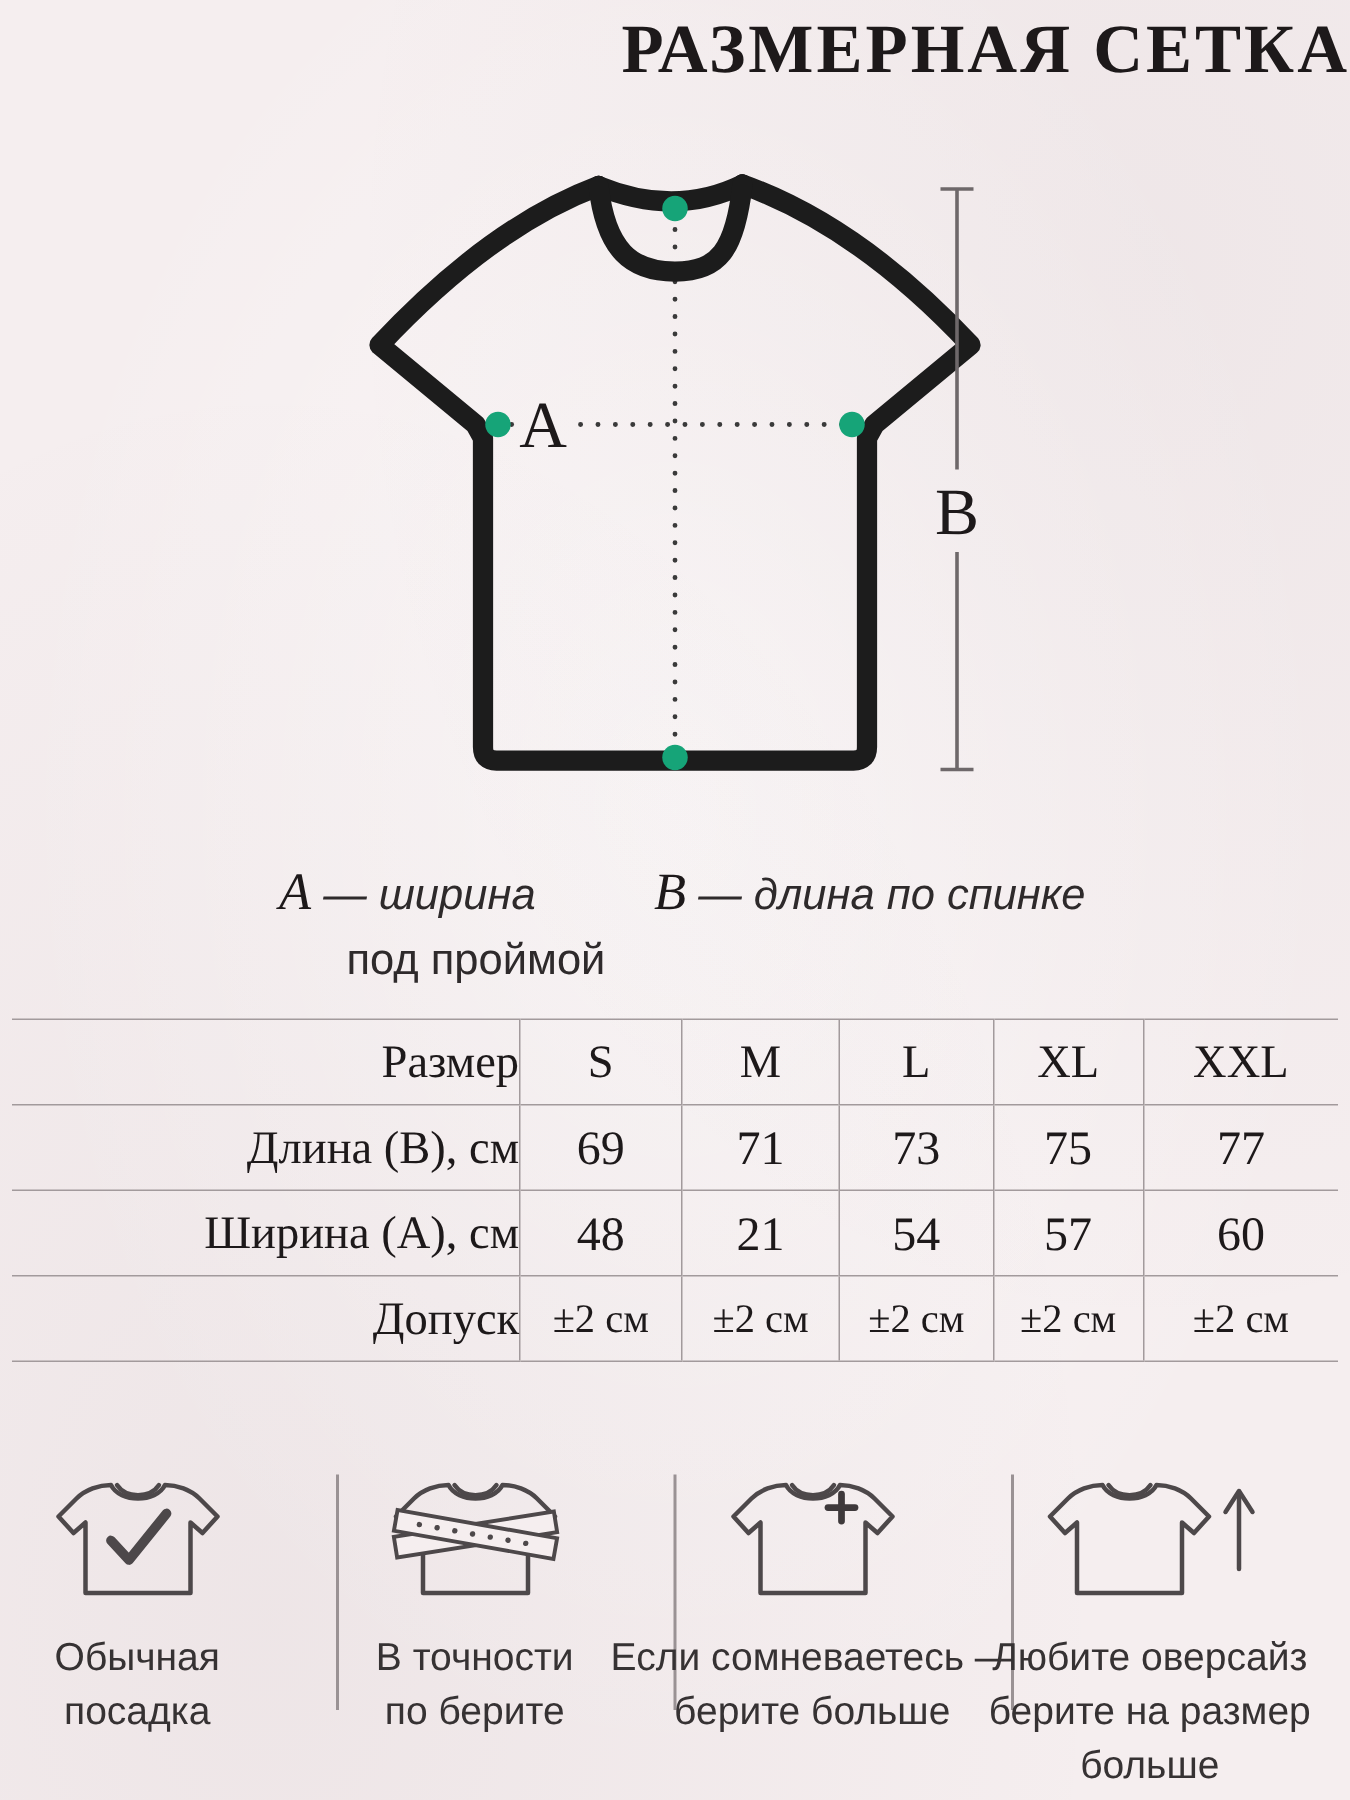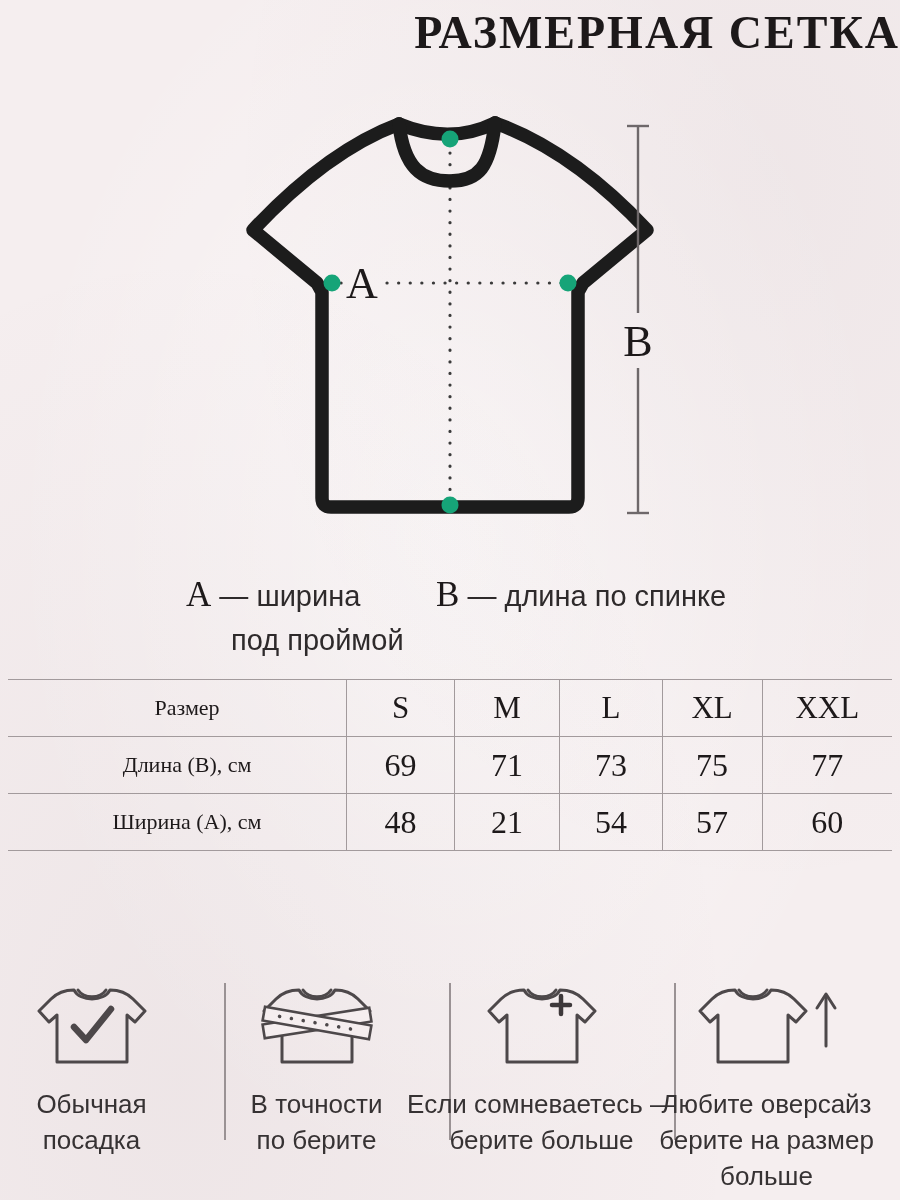--- a/index.html
+++ b/index.html
@@ -26,39 +26,39 @@
   }
 
   
   #diagram{position:absolute;top:95px;left:0;width:900px;height:440px;}
 
   
   #legend{position:absolute;top:575px;left:0;width:900px;height:85px;}
   .legend-item{position:absolute;top:0;}
   #legend-a{left:186px;}
   #legend-b{left:436px;}
-  .legend-line1{font-size:29px;color:#2e2a2b;white-space:nowrap;}
+  .legend-line1{font-size:29px;color:#2e2a2b;white-space:nowrap;font-style:italic;}
   .legend-letter{font-family:"Liberation Serif", serif;font-size:35px;color:#1d191a;}
   .legend-line2{font-size:29px;color:#2e2a2b;margin-top:9px;margin-left:45px;white-space:nowrap;}
 
   
   #size-table{
     position:absolute;top:679px;left:8px;width:884px;
     border-collapse:collapse;table-layout:fixed;
   }
   #size-table td,#size-table th{
     height:56px;padding:0;
     border-top:1.5px solid #a29a9c;
     font-family:"Liberation Serif", serif;
     font-weight:normal;
     color:#1d191a;
     text-align:center;vertical-align:middle;
   }
   #size-table tr:last-child td{border-bottom:1.5px solid #a29a9c;}
-  #size-table .lbl{text-align:center;padding-left:20px;font-size:22px;}
+  #size-table .lbl{text-align:right;padding-left:20px;font-size:31px;}
   #size-table .val{border-left:1.5px solid #a29a9c;font-size:32px;}
   #size-table .hdr{font-size:31px;}
   #size-table tr.tolerance .val{font-size:27px;}
 
   
   #footer{position:absolute;top:958px;left:0;width:900px;height:230px;}
   .footer-divider{position:absolute;top:25px;width:1.5px;height:157px;background:#9a9294;}
   .footer-item{
     position:absolute;top:12px;width:183px;height:230px;
     display:flex;flex-direction:column;align-items:center;
@@ -145,20 +145,28 @@
       <td class="val">77</td>
     </tr>
     <tr>
       <td class="lbl">Ширина (А), см</td>
       <td class="val">48</td>
       <td class="val">21</td>
       <td class="val">54</td>
       <td class="val">57</td>
       <td class="val">60</td>
     </tr>
+    <tr class="tolerance">
+      <td class="lbl">Допуск</td>
+      <td class="val">±2 см</td>
+      <td class="val">±2 см</td>
+      <td class="val">±2 см</td>
+      <td class="val">±2 см</td>
+      <td class="val">±2 см</td>
+    </tr>
   </tbody>
     </table>
 
   <div id="footer">
     <div class="footer-divider" style="left:224px"></div>
     <div class="footer-divider" style="left:449px"></div>
     <div class="footer-divider" style="left:674px"></div>
 
     <div class="footer-item" style="left:0">
       <svg class="footer-icon" viewBox="0 0 120 100" width="132" height="100">

